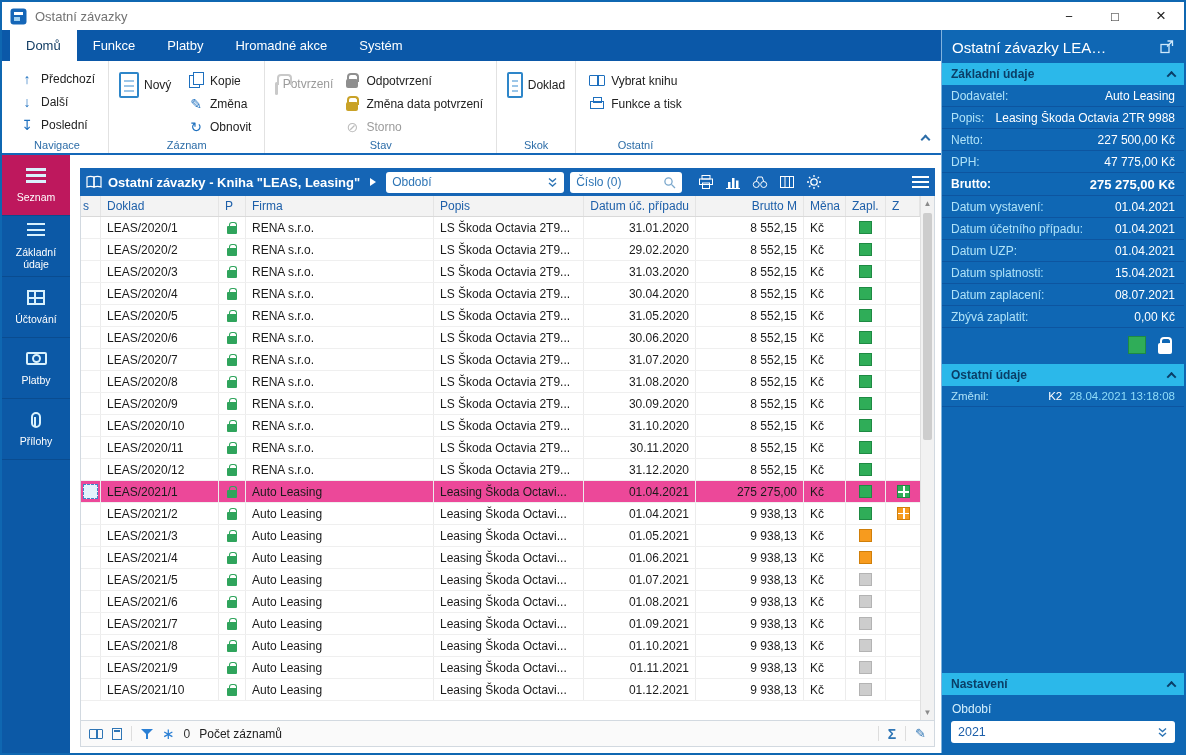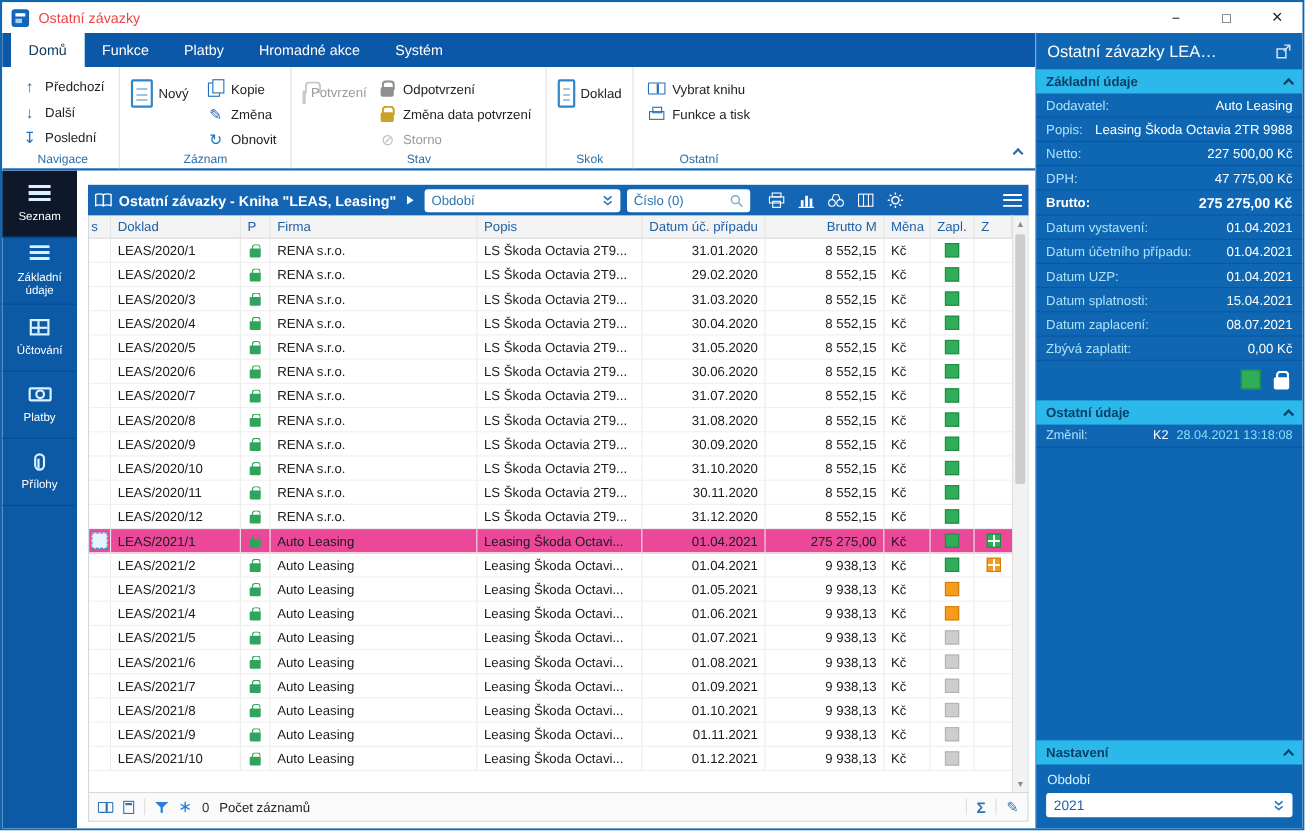--- a/index.html
+++ b/index.html
@@ -2,21 +2,21 @@
 <html><head>
 <meta charset="utf-8">
 <style>
   * { box-sizing: border-box; margin: 0; padding: 0; }
   body { width:1186px; height:755px; font-family:"Liberation Sans", sans-serif; background:#fff; }
   .window { width:1186px; height:755px; border:2px solid #0f67b1; display:flex; flex-direction:column; background:#fff; overflow:hidden; }
 
   
   .titlebar { flex:0 0 28px; background:#fff; display:flex; align-items:center; }
   .app-icon { width:17px; height:17px; margin:0 8px; flex:0 0 auto; }
-  .tb-title { font-size:13px; color:#ef4444; }
+  .tb-title { font-size:13px; color:#737373; }
   .win-controls { margin-left:auto; display:flex; height:100%; }
   .win-btn { width:46px; display:flex; align-items:center; justify-content:center; color:#222; font-size:13px; }
   .win-btn.close { font-size:17px; }
 
   
   .body-row { flex:1; display:flex; min-height:0; }
   .left-col { flex:1; display:flex; flex-direction:column; min-width:0; }
 
   
   .tab-bar { flex:0 0 31px; background:#0b58a8; display:flex; padding-left:8px; }
@@ -52,21 +52,21 @@
   .printic::before { content:""; position:absolute; left:2px; top:-5px; width:7px; height:4px; border:1.5px solid #1d6fbe; }
   .ribbon-collapse { position:absolute; right:10px; bottom:8px; width:9px; height:9px; }
   .ribbon-collapse i { display:block; width:7px; height:7px; border-left:2px solid #2d6da8; border-top:2px solid #2d6da8; transform:rotate(45deg); }
 
   
   .content { flex:1; display:flex; min-height:0; background:#fff; }
 
   
   .sidebar { flex:0 0 68px; background:#0c59a6; display:flex; flex-direction:column; }
   .side-item { flex:0 0 61px; border-bottom:1px solid #0a4c90; display:flex; flex-direction:column; align-items:center; justify-content:center; gap:6px; color:#fff; font-size:10.5px; text-align:center; padding:3px; line-height:1.15; }
-  .side-item.active { background:#0f172a; }
+  .side-item.active { background:#be185d; }
   .side-ic { height:18px; display:flex; align-items:center; justify-content:center; }
   .icon-list { width:20px; height:15px; background:repeating-linear-gradient(to bottom,#d9f2fd 0 3px,transparent 3px 6px); }
   .icon-details { width:18px; height:16px; background:repeating-linear-gradient(to bottom,#d9f2fd 0 2px,transparent 2px 5.5px); }
   .icon-accounting { width:18px; height:15px; border:2px solid #d9f2fd; background-image:linear-gradient(#d9f2fd,#d9f2fd),linear-gradient(#d9f2fd,#d9f2fd); background-size:100% 2px,2px 100%; background-position:0 45%,45% 0; background-repeat:no-repeat; }
   .icon-payments { width:21px; height:13px; border:2px solid #d9f2fd; border-radius:2px; position:relative; }
   .icon-payments::after { content:""; position:absolute; left:50%; top:50%; width:5px; height:5px; margin:-4.5px 0 0 -4.5px; border:2px solid #d9f2fd; border-radius:50%; }
   .icon-attachments { width:10px; height:16px; border:2px solid #d9f2fd; border-radius:5px; position:relative; }
   .icon-attachments::after { content:""; position:absolute; left:1px; top:3px; width:2px; height:9px; background:#d9f2fd; }
 
   

